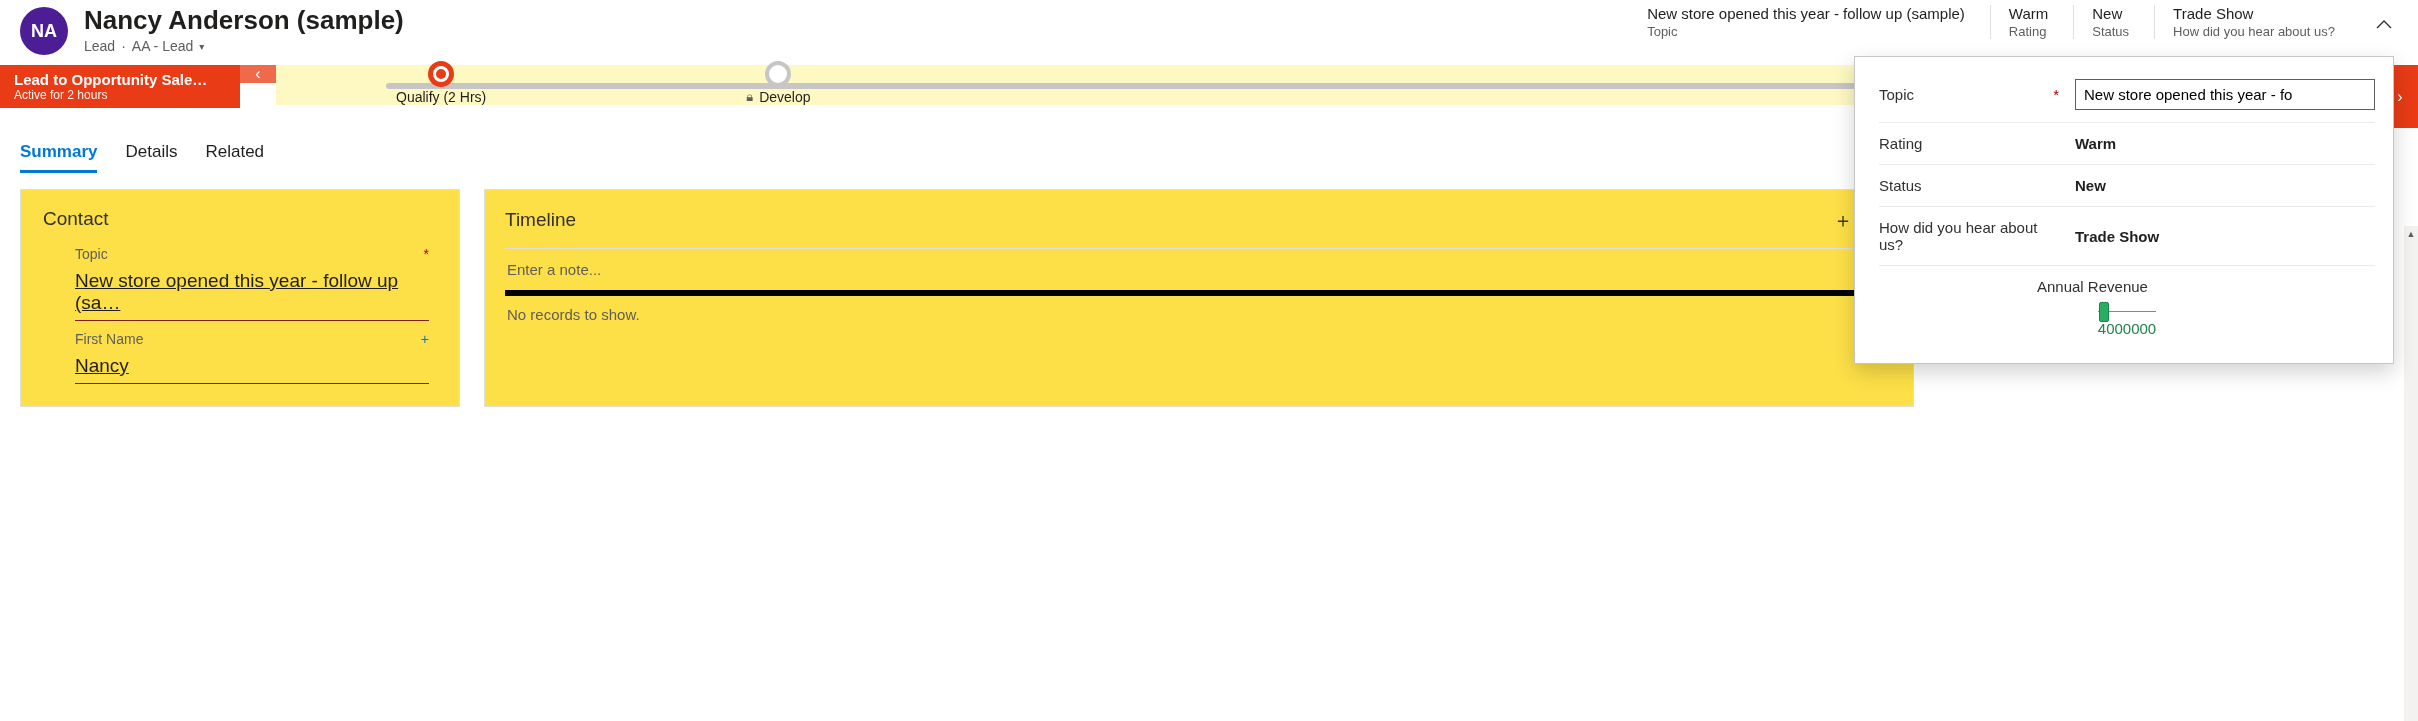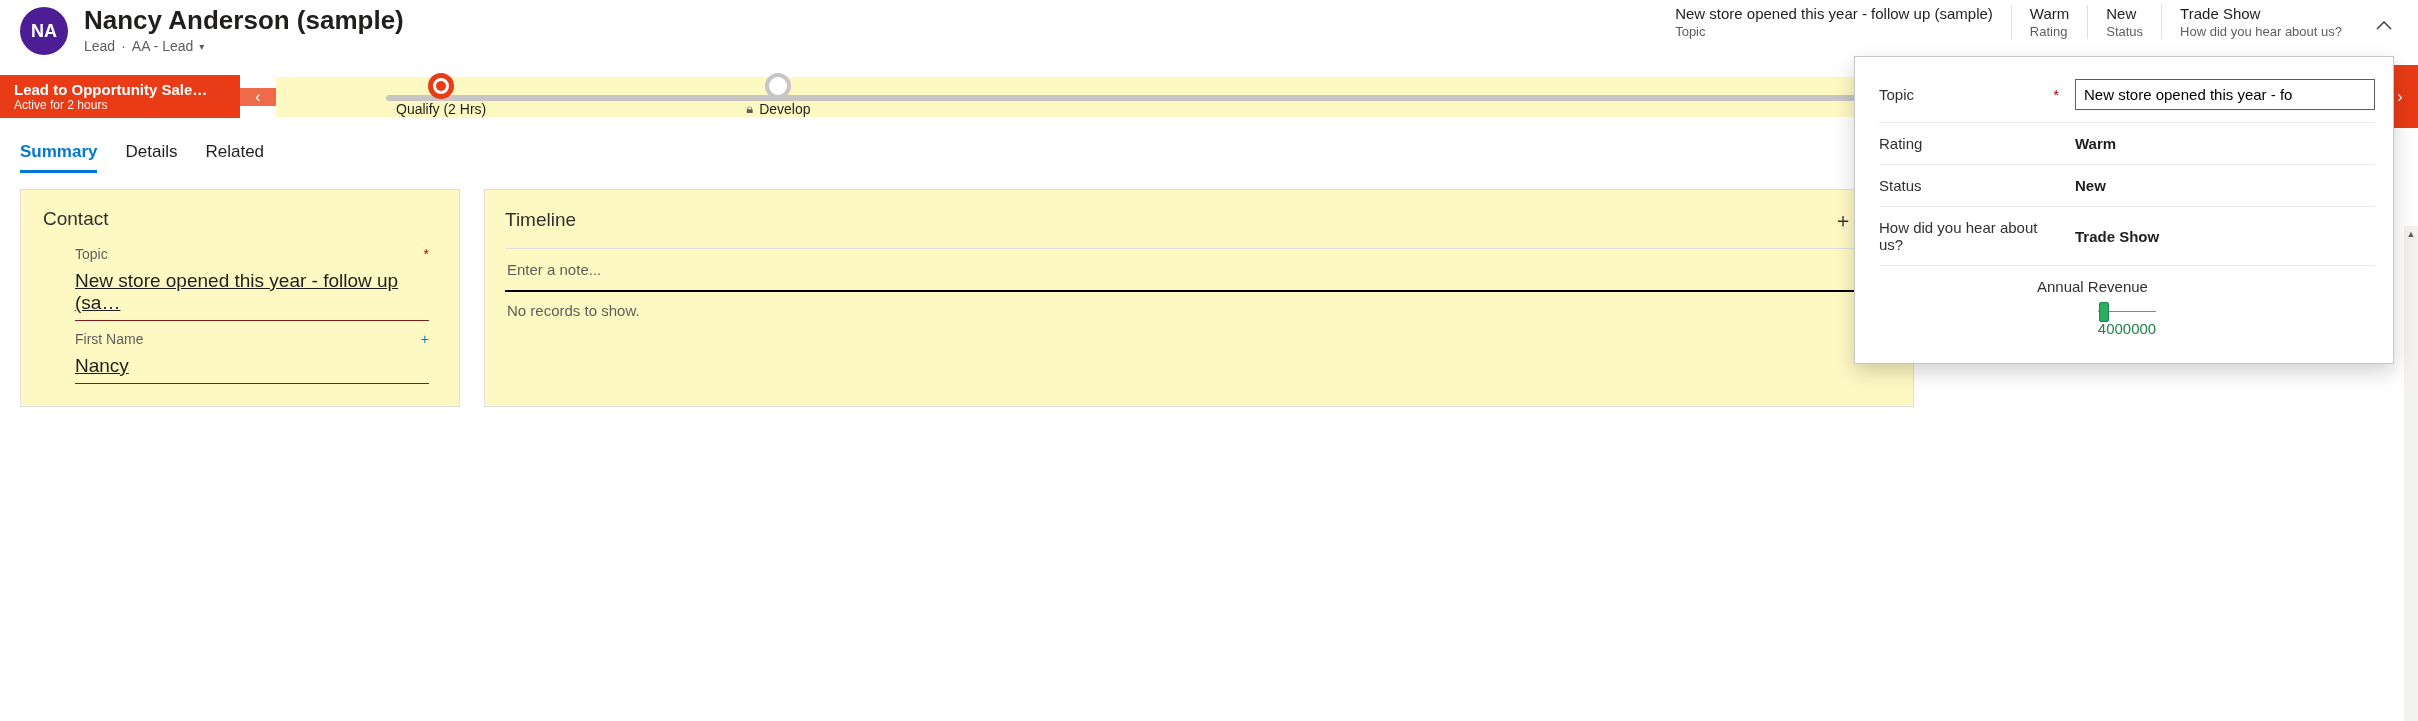--- a/index.html
+++ b/index.html
@@ -5,28 +5,28 @@
     * { box-sizing: border-box; margin: 0; padding: 0; }
     body { font-family: "Segoe UI", Arial, sans-serif; color: #323130; background: #fff; font-size: 14px; }
 
     .header { display: flex; align-items: flex-start; padding: 5px 20px 10px 20px; gap: 16px; }
     .avatar { width: 48px; height: 48px; border-radius: 50%; background: #4c1d95; color: #fff; display: flex; align-items: center; justify-content: center; font-size: 18px; font-weight: 600; flex-shrink: 0; margin-top: 2px; }
     .title-block { flex: 0 0 auto; margin-right: auto; }
     .page-title { font-size: 26px; font-weight: 600; color: #201f1e; }
     .subtitle-row { display: flex; align-items: center; gap: 6px; color: #605e5c; font-size: 14px; margin-top: 2px; }
     .chev { font-size: 10px; color: #605e5c; }
 
-    .hdr-fields { display: flex; align-items: flex-end; gap: 0; }
+    .hdr-fields { display: flex; align-items: center; gap: 7px; }
     .hdr-field { padding: 0 18px; border-left: 1px solid #e1dfdd; }
     .hdr-field.first { border-left: none; }
     .hdr-field .val { font-size: 15px; color: #201f1e; white-space: nowrap; }
     .hdr-field .lab { font-size: 13px; color: #605e5c; margin-top: 2px; white-space: nowrap; }
     .hdr-caret { width: 28px; height: 28px; display:flex; align-items:center; justify-content:center; margin-left: 10px; margin-top: 4px; }
 
-    .bpf { display: flex; align-items: center; height: 63px; position: relative; }
+    .bpf { display: flex; align-items: flex-start; height: 63px; position: relative; }
     .bpf-name { background: #e83b16; color: #fff; padding: 6px 14px; width: 240px; display:flex; flex-direction:column; justify-content:center; }
     .bpf-name .t { font-size: 15px; font-weight: 600; white-space: nowrap; overflow:hidden; text-overflow:ellipsis; }
     .bpf-name .s { font-size: 12px; opacity: .95; }
     .bpf-nav { width: 36px; background: #ef694b; display:flex; align-items:center; justify-content:center; color:#fff; font-size:16px; }
     .bpf-nav.right { position: absolute; right: 0; top:0; bottom:0; background:#e83b16; }
     .bpf-track { flex: 1; background: #fef9c3; position: relative; display:flex; align-items:center; }
     .bpf-line { position:absolute; left: 110px; right: 40px; top: 18px; height: 6px; background: #c8c6c4; border-radius: 3px; }
     .bpf-stage { position: relative; display:flex; flex-direction:column; align-items:center; z-index: 1; }
     .bpf-stage.s1 { margin-left: 120px; }
     .bpf-stage.s2 { margin-left: 260px; }
@@ -34,34 +34,34 @@
     .bpf-dot.active { border: 5px solid #e83b16; position:relative; }
     .bpf-dot.active::after { content:""; position:absolute; inset:3px; background:#e83b16; border-radius:50%; }
     .bpf-stage-label { font-size: 14px; margin-top: 2px; color:#201f1e; display:flex; align-items:center; gap:6px; }
     .lock { font-size: 13px; color:#605e5c; }
 
     .tabs { display:flex; gap: 28px; padding: 14px 20px 0 20px; border-bottom: none; }
     .tab { font-size: 17px; color:#201f1e; padding-bottom: 8px; }
     .tab.active { color:#0078d4; font-weight:600; border-bottom: 3px solid #0078d4; }
 
     .content { display:flex; gap: 24px; padding: 16px 20px; position: relative; }
-    .card { border: 1px solid #e1dfdd; background:#fef9c3; }
+    .card { border: 1px solid #e1dfdd; background:#fde047; }
     .contact-card { width: 440px; padding: 18px 22px; }
     .card-title { font-size: 19px; color:#323130; margin-bottom: 16px; }
     .form-row { margin: 10px 0 4px 32px; }
     .form-label { font-size: 14px; color:#605e5c; display:flex; justify-content:space-between; padding-right:8px; }
     .req { color:#a80000; }
     .rec { color:#0078d4; }
     .form-val { font-size: 19px; color:#201f1e; padding: 8px 0 6px 0; border-bottom: 1px solid #7f1d1d; margin-right: 8px; text-decoration: underline; }
 
     .timeline-card { flex: 1; padding: 16px 20px; min-width: 480px; }
     .timeline-head { display:flex; align-items:center; }
     .timeline-title { font-size: 19px; flex:1; }
     .tl-icon { width:28px; height:28px; display:flex; align-items:center; justify-content:center; font-size:20px; color:#323130; margin-left:8px; }
-    .tl-note { font-size: 15px; color:#605e5c; border-top: 1px solid #e1dfdd; border-bottom: 2px solid #000000; padding: 12px 2px; margin-top: 14px; }
+    .tl-note { font-size: 15px; color:#605e5c; border-top: 1px solid #e1dfdd; border-bottom: 6px solid #000000; padding: 12px 2px; margin-top: 14px; }
     .tl-empty { font-size: 15px; color:#605e5c; padding: 10px 2px; }
 
     .right-col { width: 460px; }
     .nodata { text-align:center; color:#605e5c; font-size:15px; padding-top: 10px; }
 
     .flyout { position: absolute; right: 24px; top: 56px; width: 540px; background:#fff; border:1px solid #c8c6c4; box-shadow: 0 8px 20px rgba(0,0,0,.18); padding: 10px 18px 14px 24px; z-index: 5; }
     .fly-row { display:flex; align-items:center; padding: 12px 0; border-bottom: 1px solid #edebe9; gap: 16px; }
     .fly-row:last-child { border-bottom:none;flex-direction:column; }
     .fly-label { width: 180px; font-size: 15px; color:#323130; display:flex; align-items:center; gap:6px; }
     .fly-val { flex:1; font-size: 15px; font-weight:600; color:#201f1e; }

